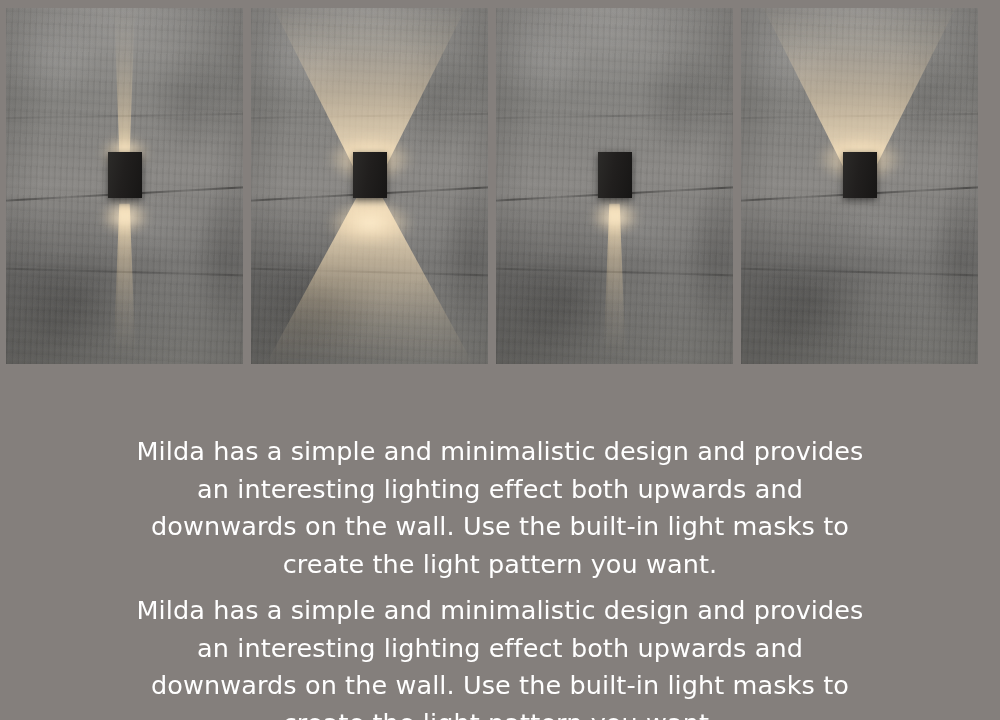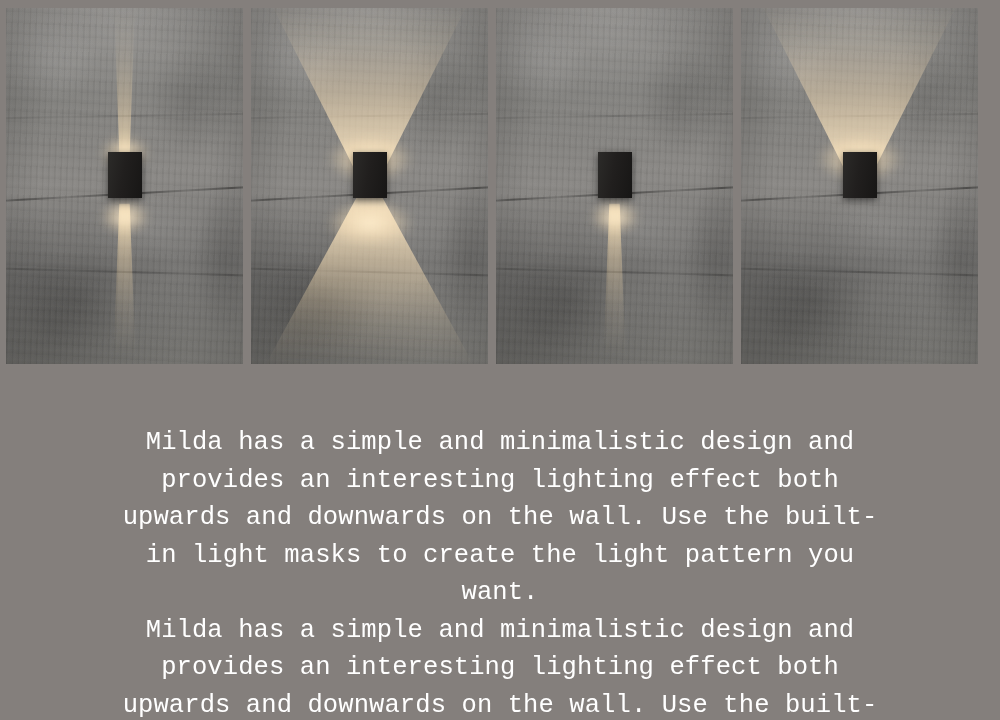--- a/index.html
+++ b/index.html
@@ -192,22 +192,21 @@
     padding: 52px 120px 0 120px;
     box-sizing: border-box;
     text-align: center;
     color: #ffffff;
     font-size: 25.5px;
     line-height: 37.5px;
     font-weight: 400;
     letter-spacing: 0.1px;
   }
   .caption p {
-    margin: 0;
-    font-family: Liberation Mono, monospace;
+    margin: 9px;
   }
 </style>
 </head>
 <body>
 
 <div class="page">
 
   <div class="gallery">
 
     <div class="shot">

